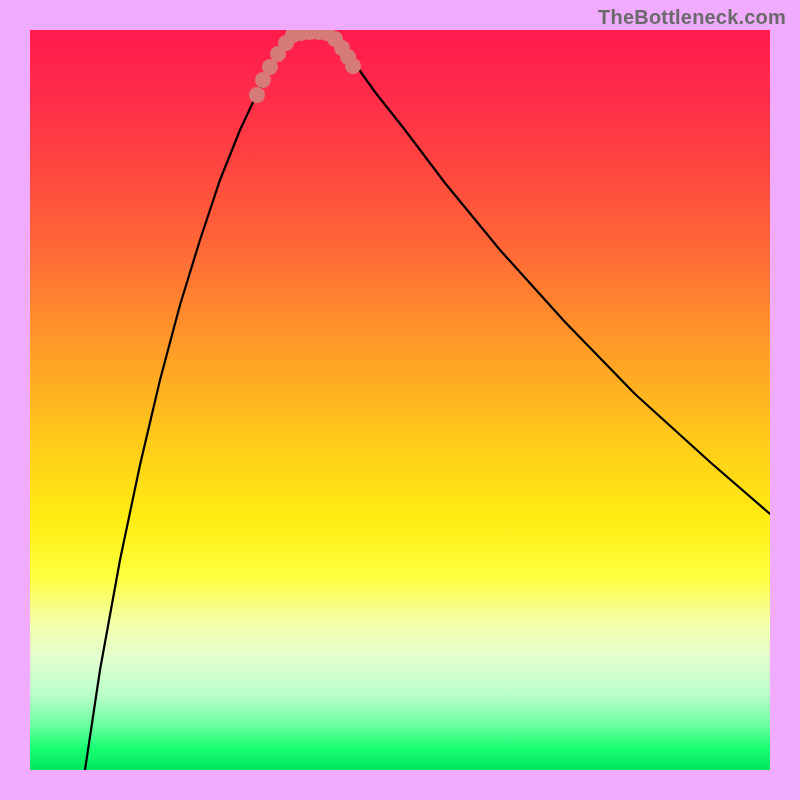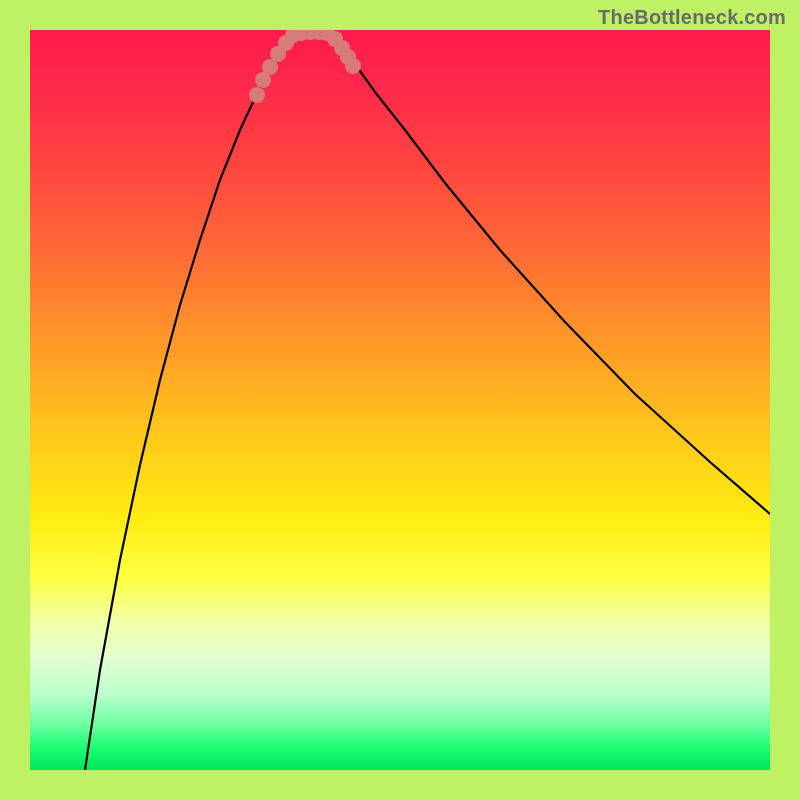--- a/index.html
+++ b/index.html
@@ -10,21 +10,21 @@
     background: #000;
     overflow: hidden;
     font-family: Arial, Helvetica, sans-serif;
   }
   .frame {
     position: absolute;
     left: 0;
     top: 0;
     width: 800px;
     height: 800px;
-    background: #bef264;
+    background: #f0abfc;
   }
   .plot-area {
     position: absolute;
     left: 30px;
     top: 30px;
     width: 740px;
     height: 740px;
   }
   .gradient {
     position: absolute;

